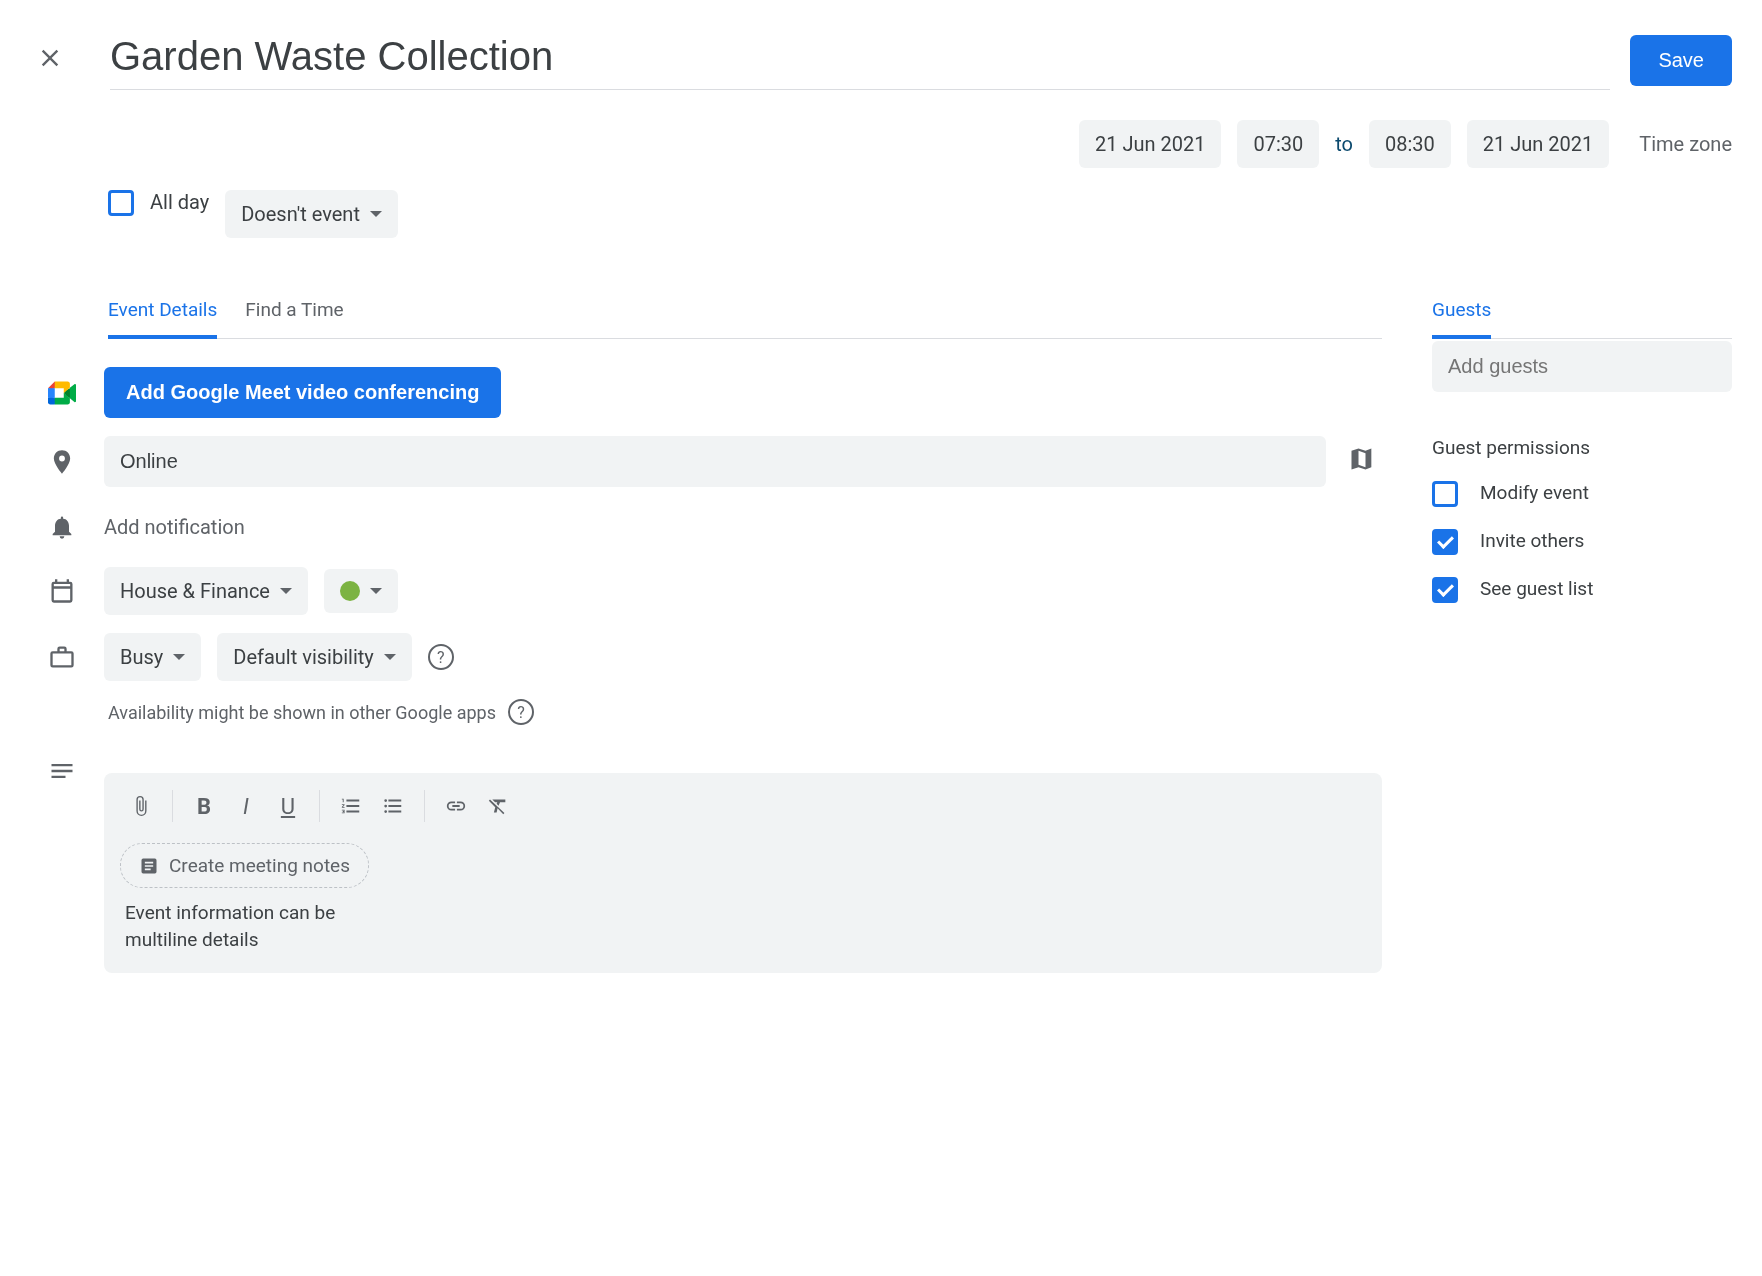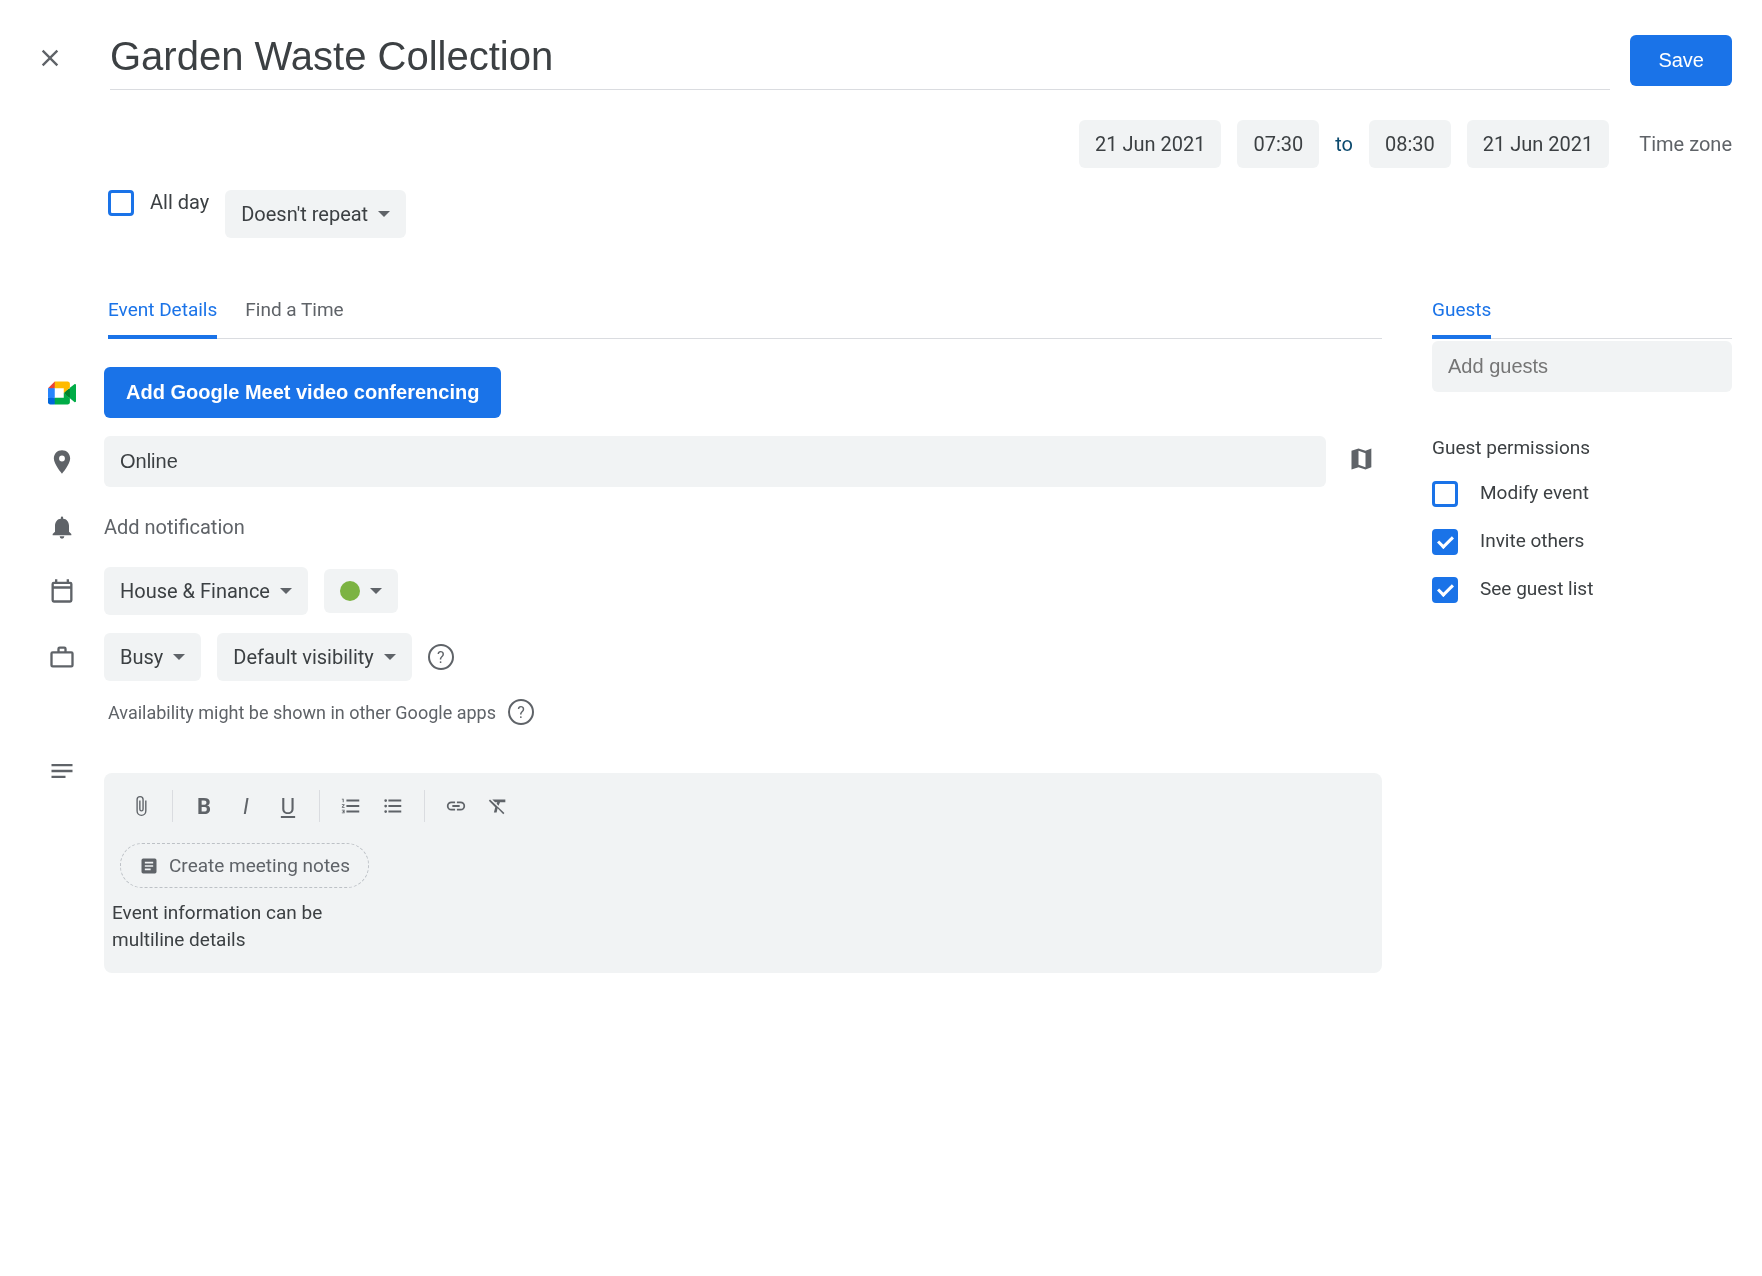--- a/index.html
+++ b/index.html
@@ -268,21 +268,21 @@
   padding: 10px 18px;
   display: inline-flex;
   align-items: center;
   gap: 10px;
   margin: 4px 16px 12px 16px;
   cursor: pointer;
   color: #5f6368;
   font-size: 19px;
 }
 .desc-text {
-  padding: 0 16px 20px 8px;
+  padding: 0 16px 20px 21px;
   color: #3c4043;
   font-size: 19px;
   line-height: 1.4;
   white-space: pre-line;
 }
 .guest-input {
   background: #f1f3f4;
   border: none;
   border-radius: 6px;
   padding: 14px 16px;
@@ -330,21 +330,21 @@
     <span class="to-text">to</span>
     <div class="chip">08:30</div>
     <div class="chip">21 Jun 2021</div>
     <span class="tz-link">Time zone</span>
   </div>
 
   <div class="allday-row">
     <div class="checkbox"></div>
     <span class="allday-label">All day</span>
     <div class="dropdown-chip">
-      <span>Doesn't repeat</span>
+      <span>Doesn't event</span>
       <span class="caret"></span>
     </div>
   </div>
 
   <div class="two-col">
     <div class="main-col">
       <div class="tabs">
         <div class="tab active">Event Details</div>
         <div class="tab">Find a Time</div>
       </div>

